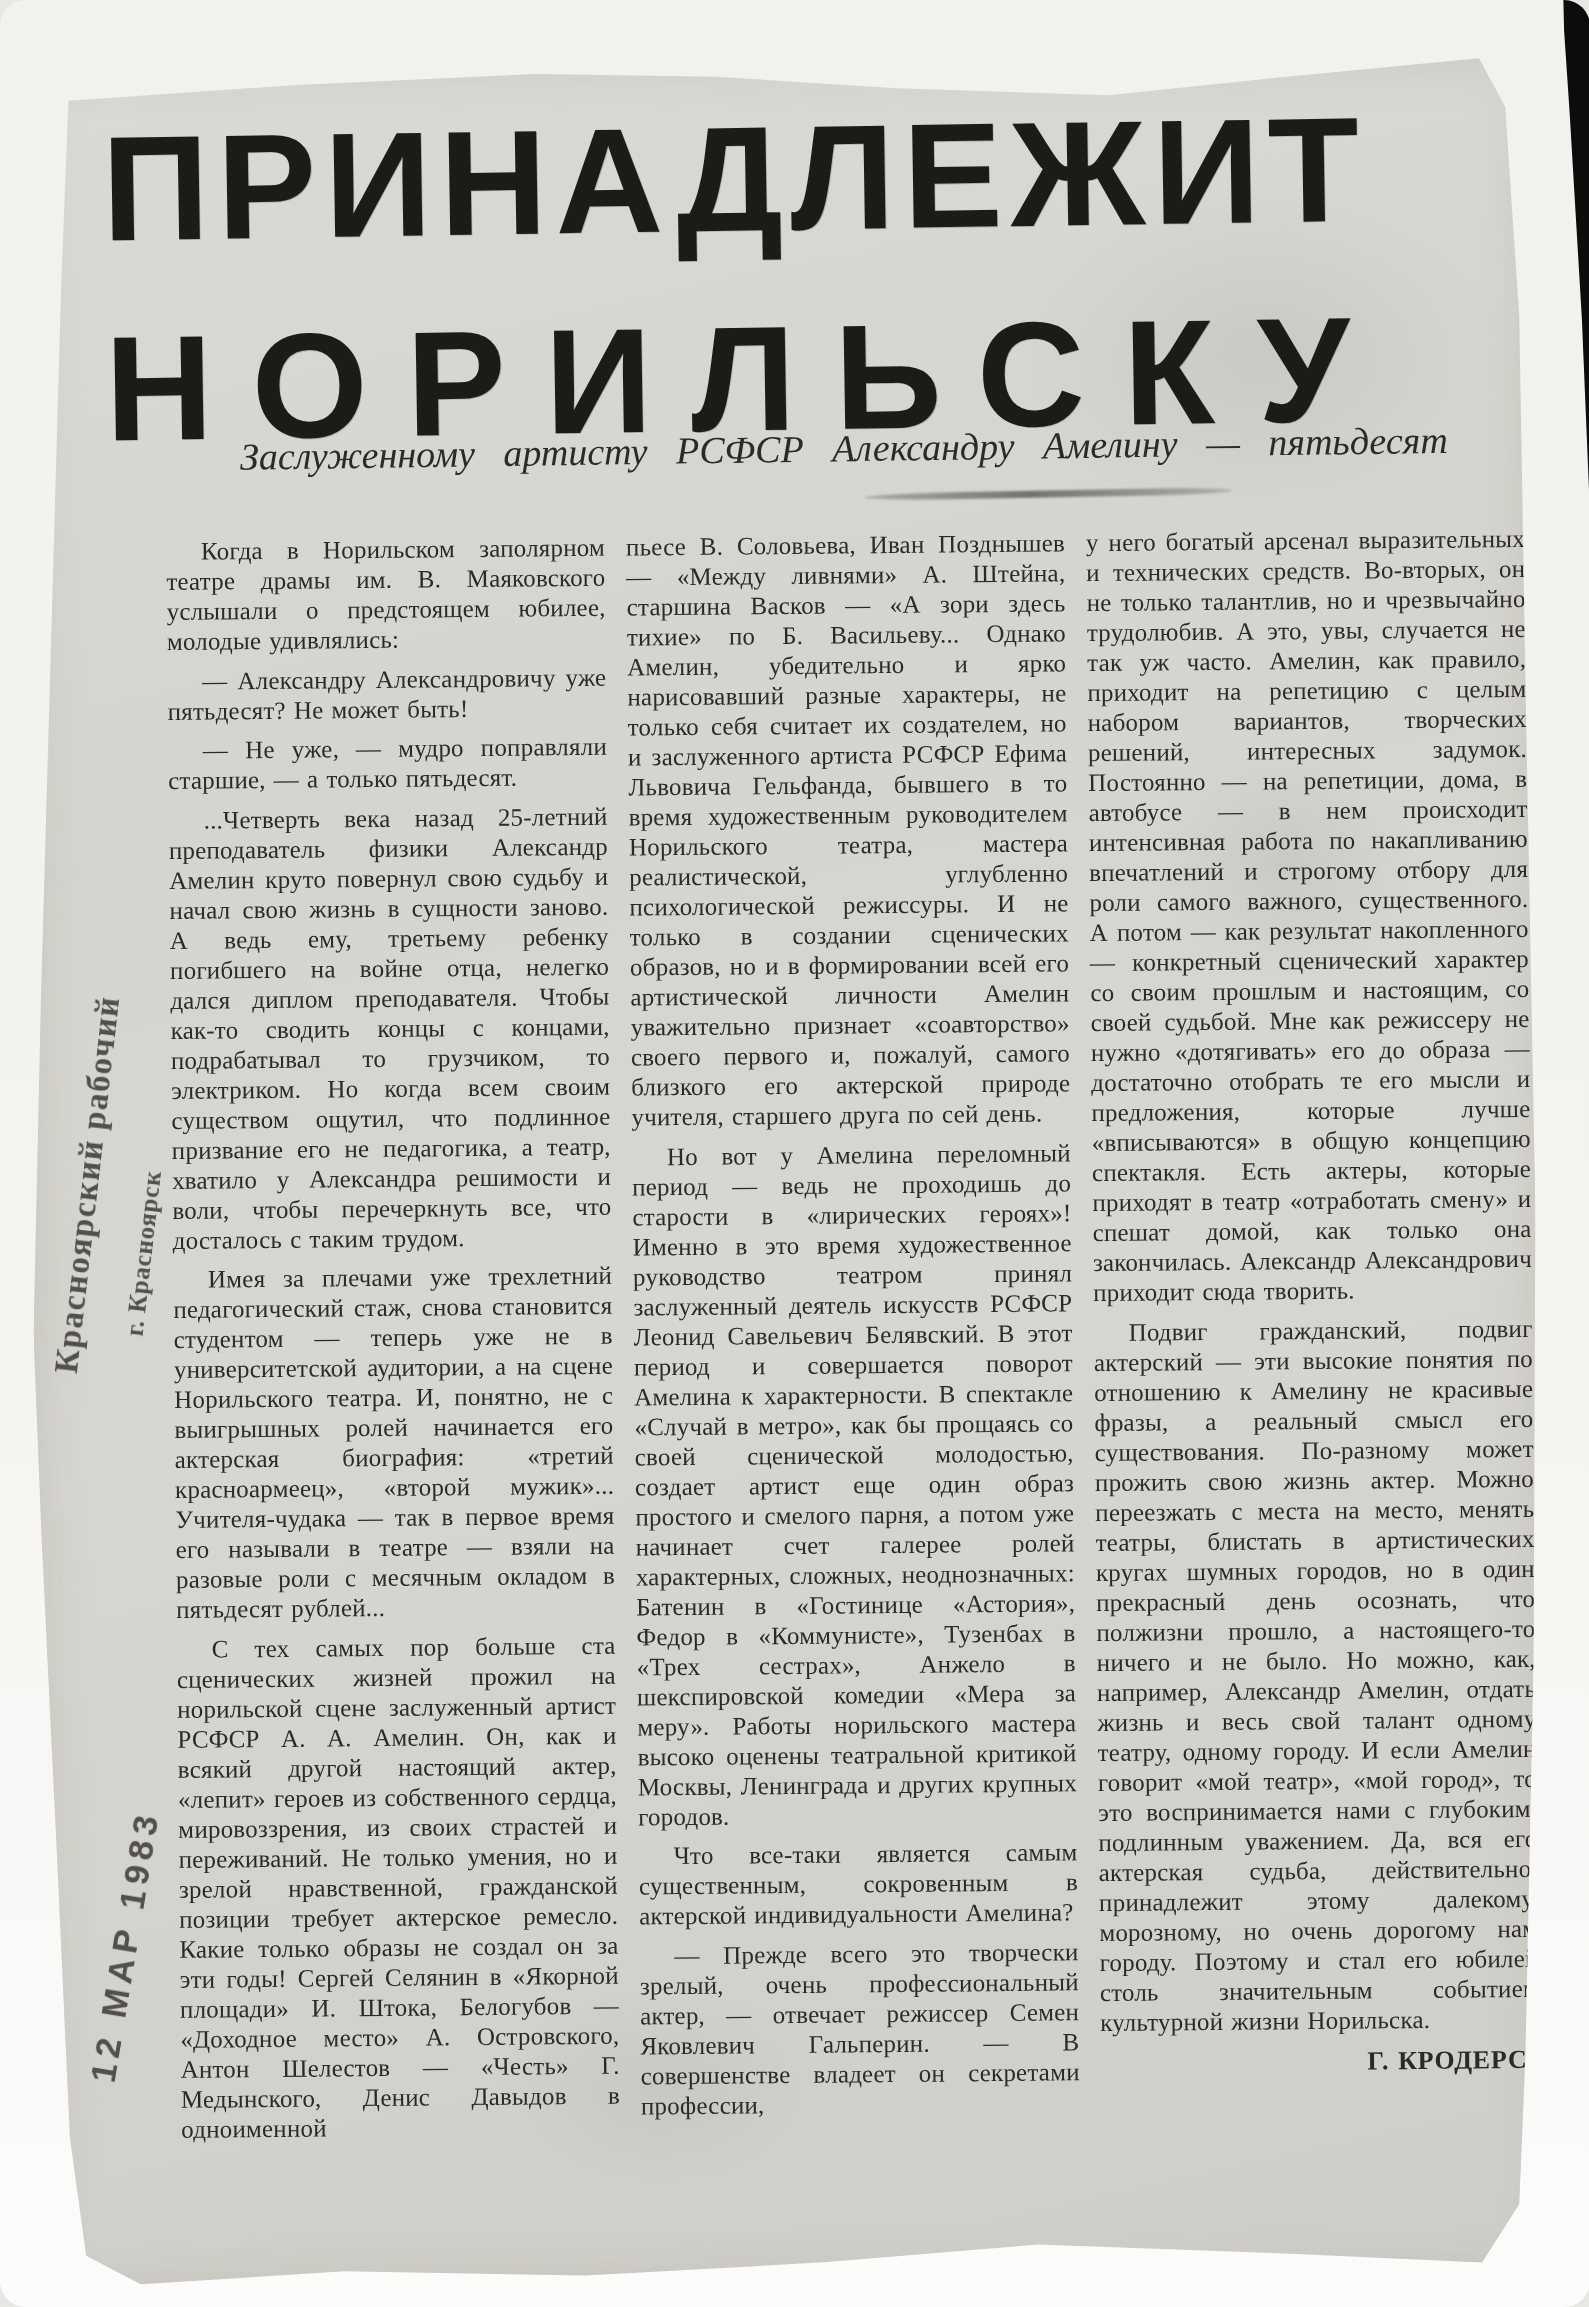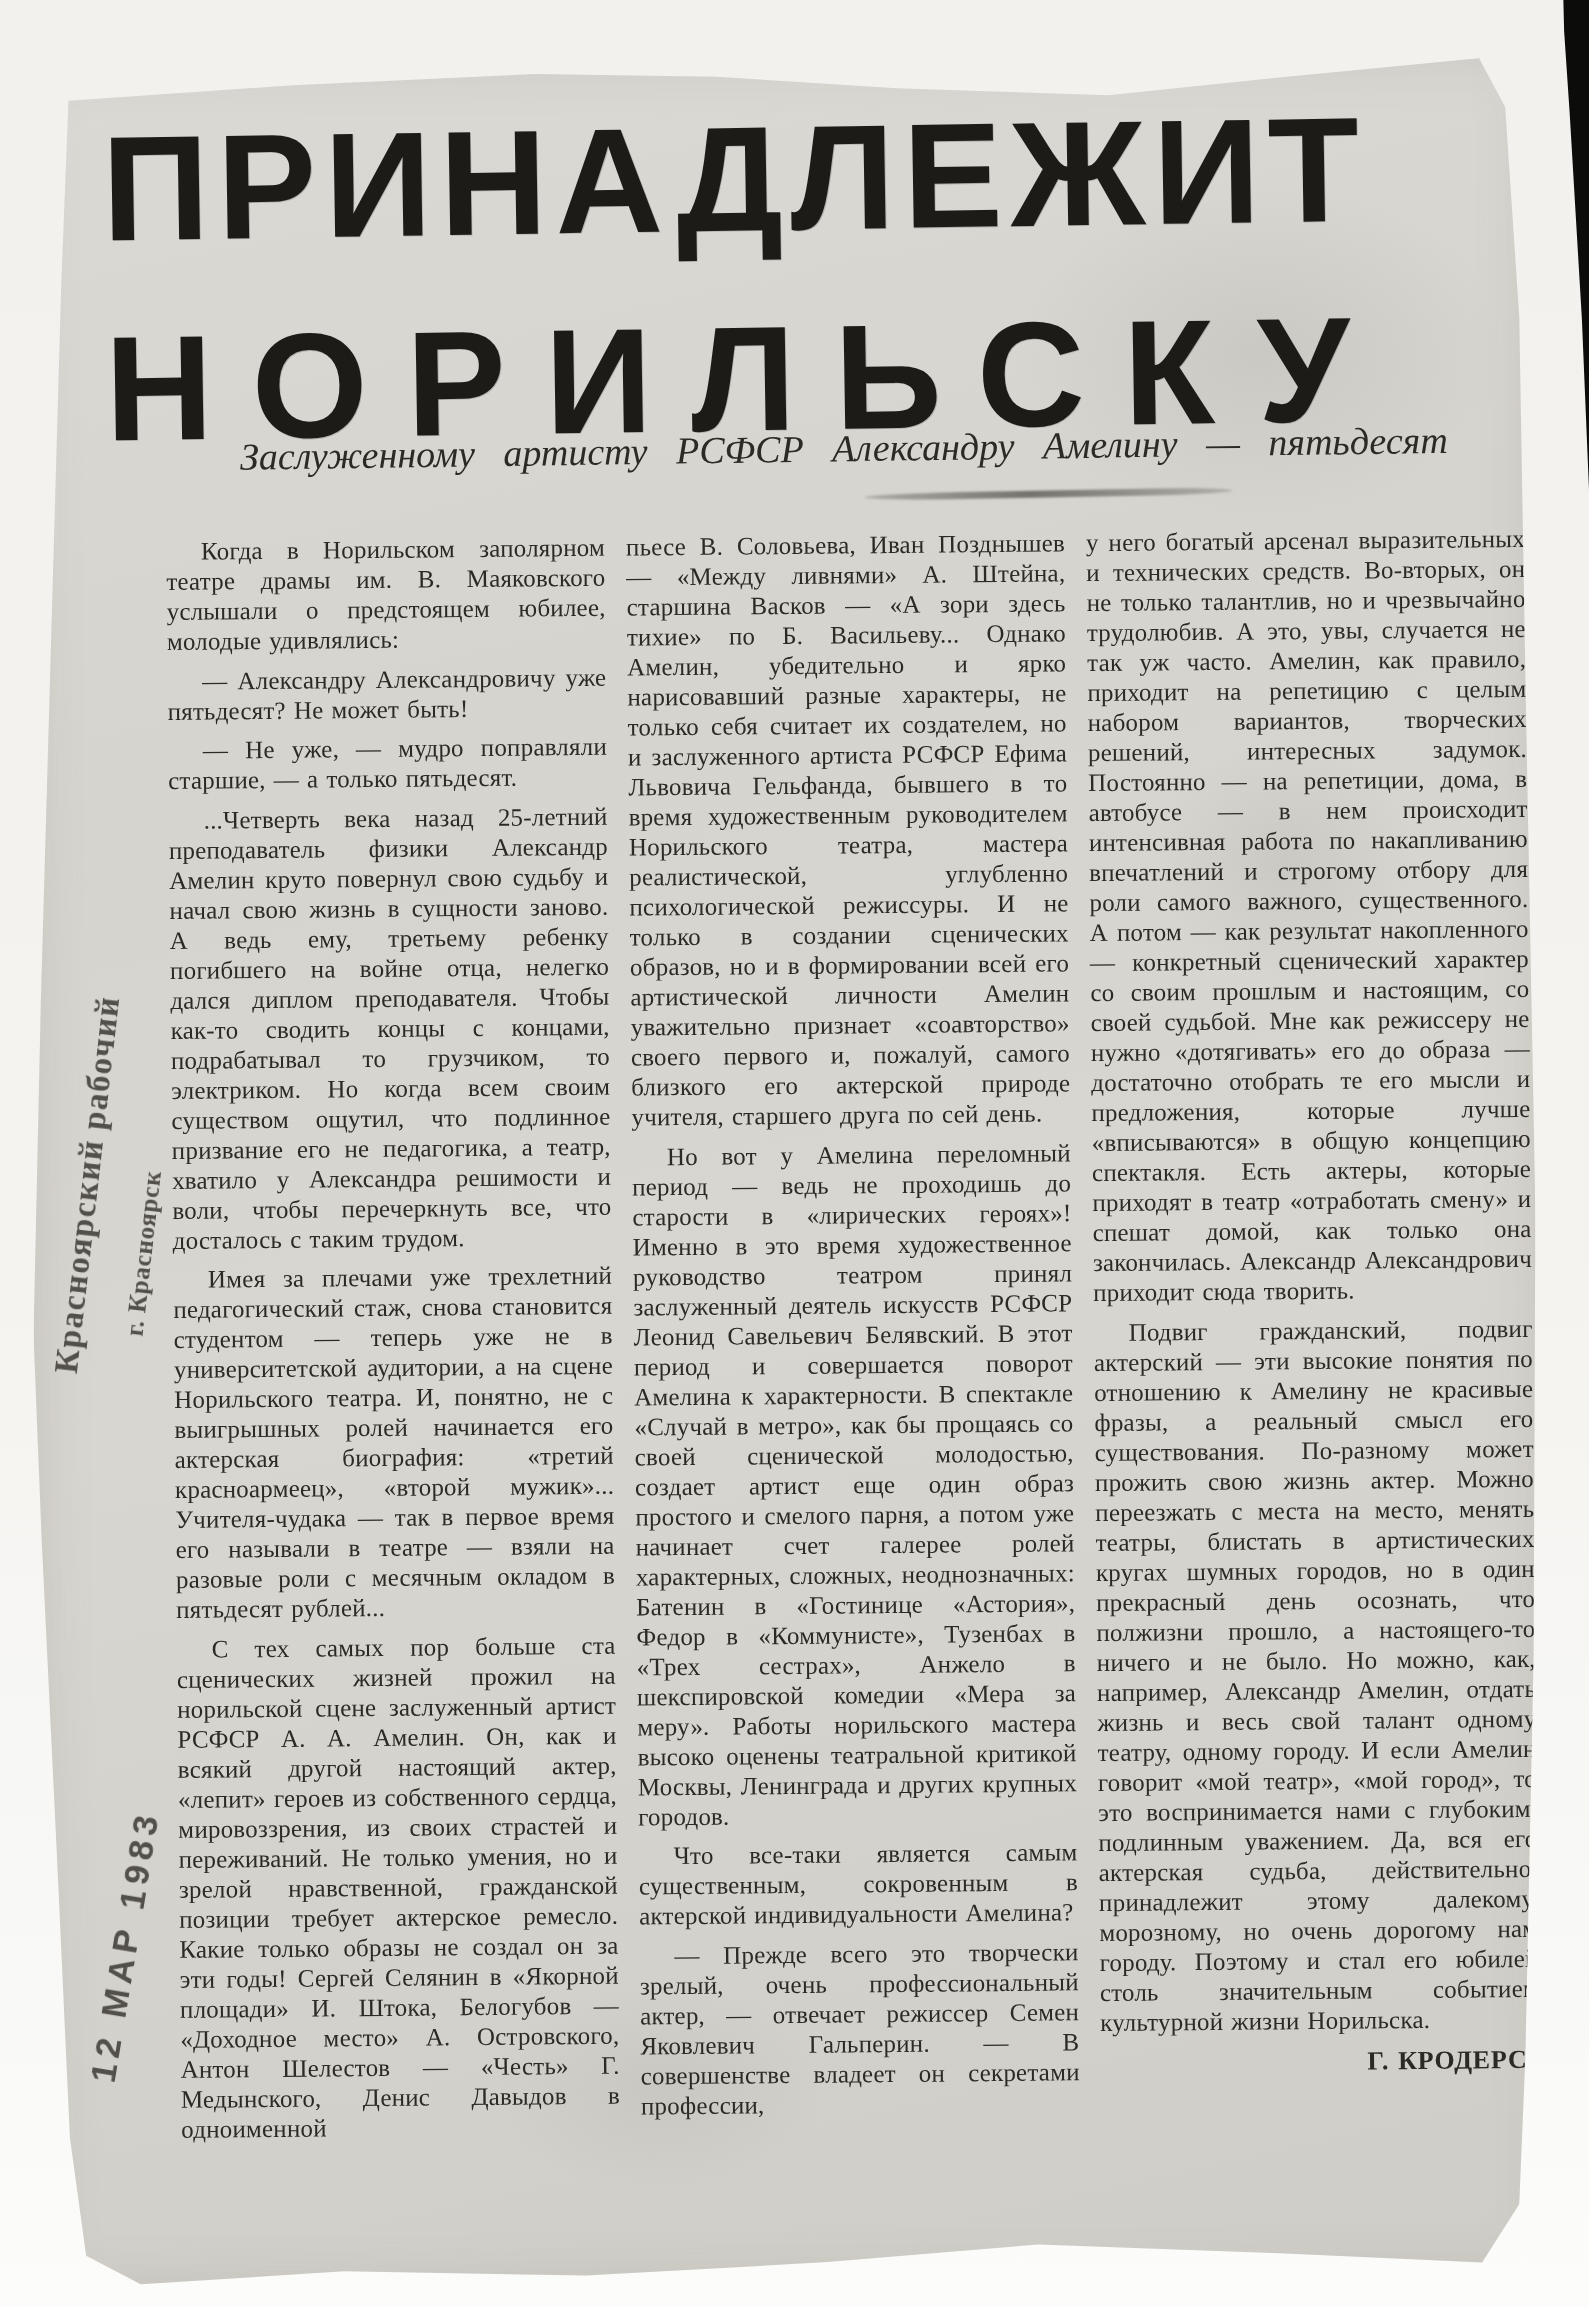--- a/index.html
+++ b/index.html
@@ -4,20 +4,21 @@
 <style>
   :root{
     --background:#f4f3f0; --paper:#d8d6d0; --ink:#2d2a26; --headline_ink:#1d1b18;
     --stamp_ink:#53504b; --pencil:#8d8b85; --scan_black:#0c0c0b;
   }
   html,body{margin:0;padding:0;}
   body{background:#e8e7e4;font-family:"Liberation Serif", serif;}
   .scan{
     position:relative; width:1590px; height:2307px; overflow:hidden;
     background:linear-gradient(180deg,#f2f1ee 0%, #f4f3f0 55%, #fafaf8 92%, #fcfcfb 100%);
+    border-radius:26px;
   }
   .black-corner{
     position:absolute; right:0; top:0; width:37px; height:514px;
     background:var(--scan_black);
     clip-path:polygon(28% 0, 100% 0, 100% 100%, 78% 62%, 45% 22%, 30% 6%);
   }
   .clipping{
     position:absolute; left:32px; top:56px; width:1509px; height:2231px;
     background:linear-gradient(168deg,#dbd9d4 0%, #d6d4ce 30%, #d8d6d0 55%, #d3d1cb 80%, #cfcdc7 100%);
     clip-path:polygon(3.1% 1.7%,18% 1.1%,34% 0.7%,46% 0.9%,58% 1.5%,72% 1.9%,83% 1.2%,96.6% 0.4%,

